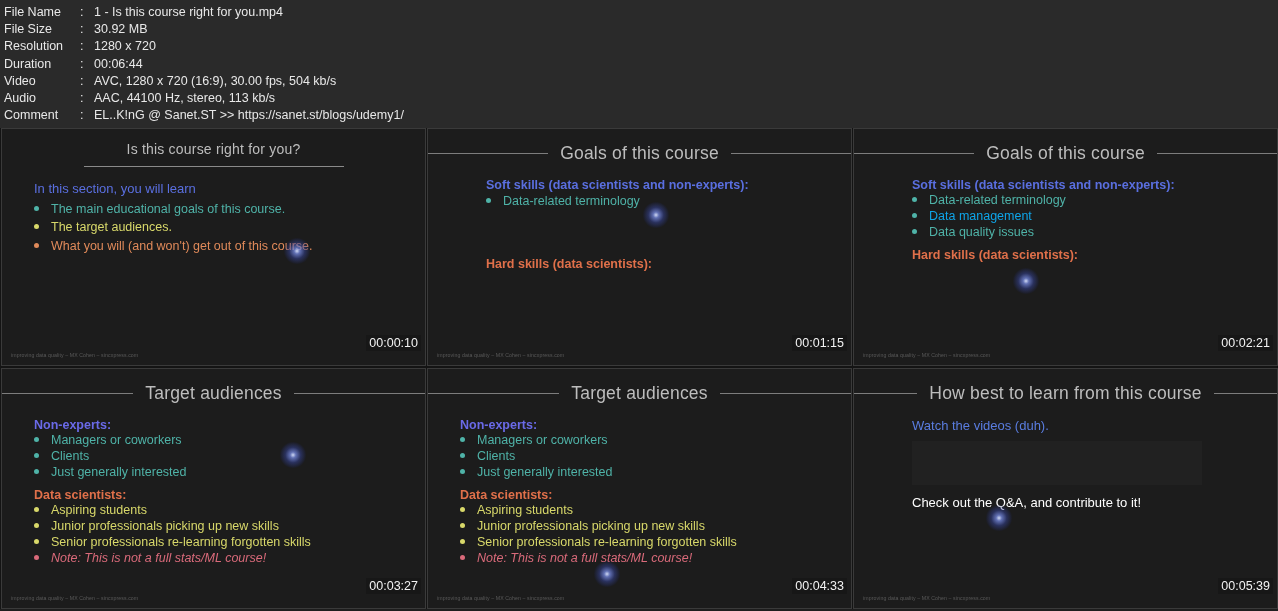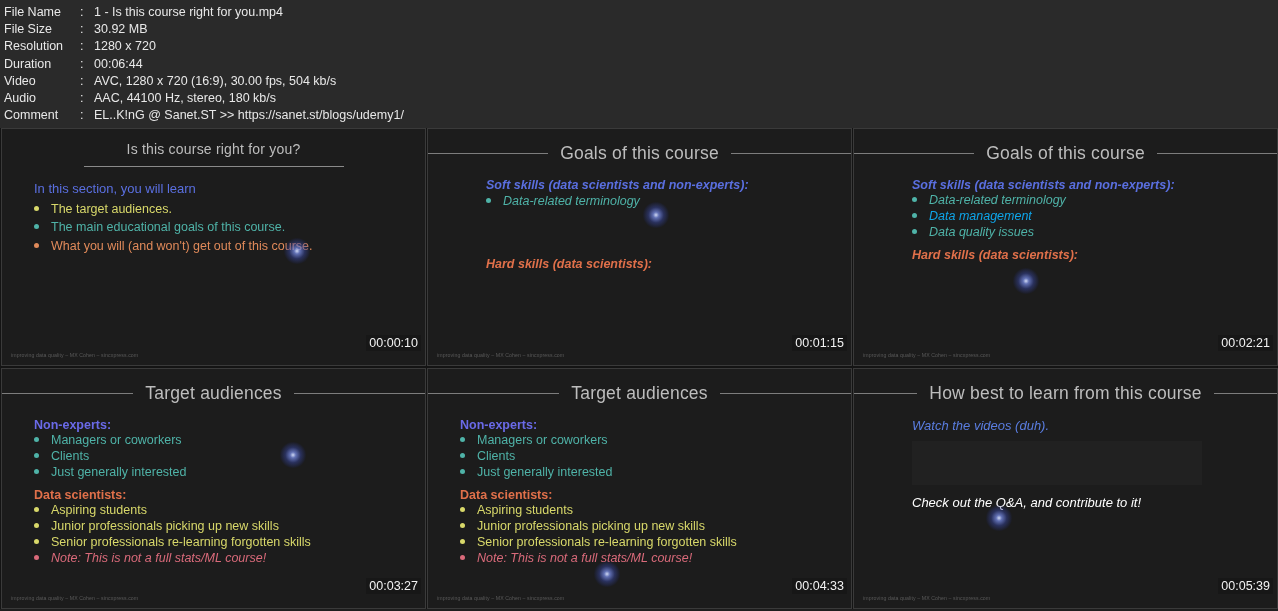--- a/index.html
+++ b/index.html
@@ -80,21 +80,21 @@
     height: 1px;
     background: #8a8a8a;
     margin: 9px auto 0;
     width: 260px;
   }
 
   
   .body {
     padding: 14px 0 0 32px;
   }
-  .body.indent-lg { padding-left: 58px; font-style: italic; }
+  .body.indent-lg { padding-left: 58px; }
 
   .lead {
     font-size: 13px;
     margin-bottom: 4px;
     white-space: nowrap;
   }
   .head {
     font-size: 12.5px;
     font-weight: bold;
     white-space: nowrap;
@@ -193,46 +193,46 @@
     <span class="meta-val">00:06:44</span>
   </div>
   <div class="meta-row">
     <span class="meta-key">Video</span>
     <span class="meta-colon">:</span>
     <span class="meta-val">AVC, 1280 x 720 (16:9), 30.00 fps, 504 kb/s</span>
   </div>
   <div class="meta-row">
     <span class="meta-key">Audio</span>
     <span class="meta-colon">:</span>
-    <span class="meta-val">AAC, 44100 Hz, stereo, 180 kb/s</span>
+    <span class="meta-val">AAC, 44100 Hz, stereo, 113 kb/s</span>
   </div>
   <div class="meta-row">
     <span class="meta-key">Comment</span>
     <span class="meta-colon">:</span>
     <span class="meta-val">EL..K!nG @ Sanet.ST &gt;&gt; https://sanet.st/blogs/udemy1/</span>
   </div>
 </div>
 
 <div id="grid">
 
   <div class="slide">
     <div class="title-underlined">
       <span class="slide-title">Is this course right for you?</span>
       <div class="under"></div>
     </div>
     <div class="body">
       <div class="lead" style="color: rgb(90, 111, 224);">In this section, you will learn</div>
       <ul class="bullets">
         <li>
+          <span class="dot" style="background: rgb(79, 179, 168);"></span>
+          <span class="txt" style="color: rgb(79, 179, 168);">The main educational goals of this course.</span>
+        </li>
+        <li>
           <span class="dot" style="background: rgb(216, 216, 106);"></span>
           <span class="txt" style="color: rgb(216, 216, 106);">The target audiences.</span>
-        </li>
-        <li>
-          <span class="dot" style="background: rgb(79, 179, 168);"></span>
-          <span class="txt" style="color: rgb(79, 179, 168);">The main educational goals of this course.</span>
         </li>
         <li>
           <span class="dot" style="background: rgb(224, 138, 90);"></span>
           <span class="txt" style="color: rgb(224, 138, 90);">What you will (and won't) get out of this course.</span>
         </li>
       </ul>
     </div>
     <div class="cursor-glow" style="left:282px; top:109px;"></div>
     <div class="watermark">improving data quality – MX Cohen – sincxpress.com</div>
     <div class="timecode">00:00:10</div>

